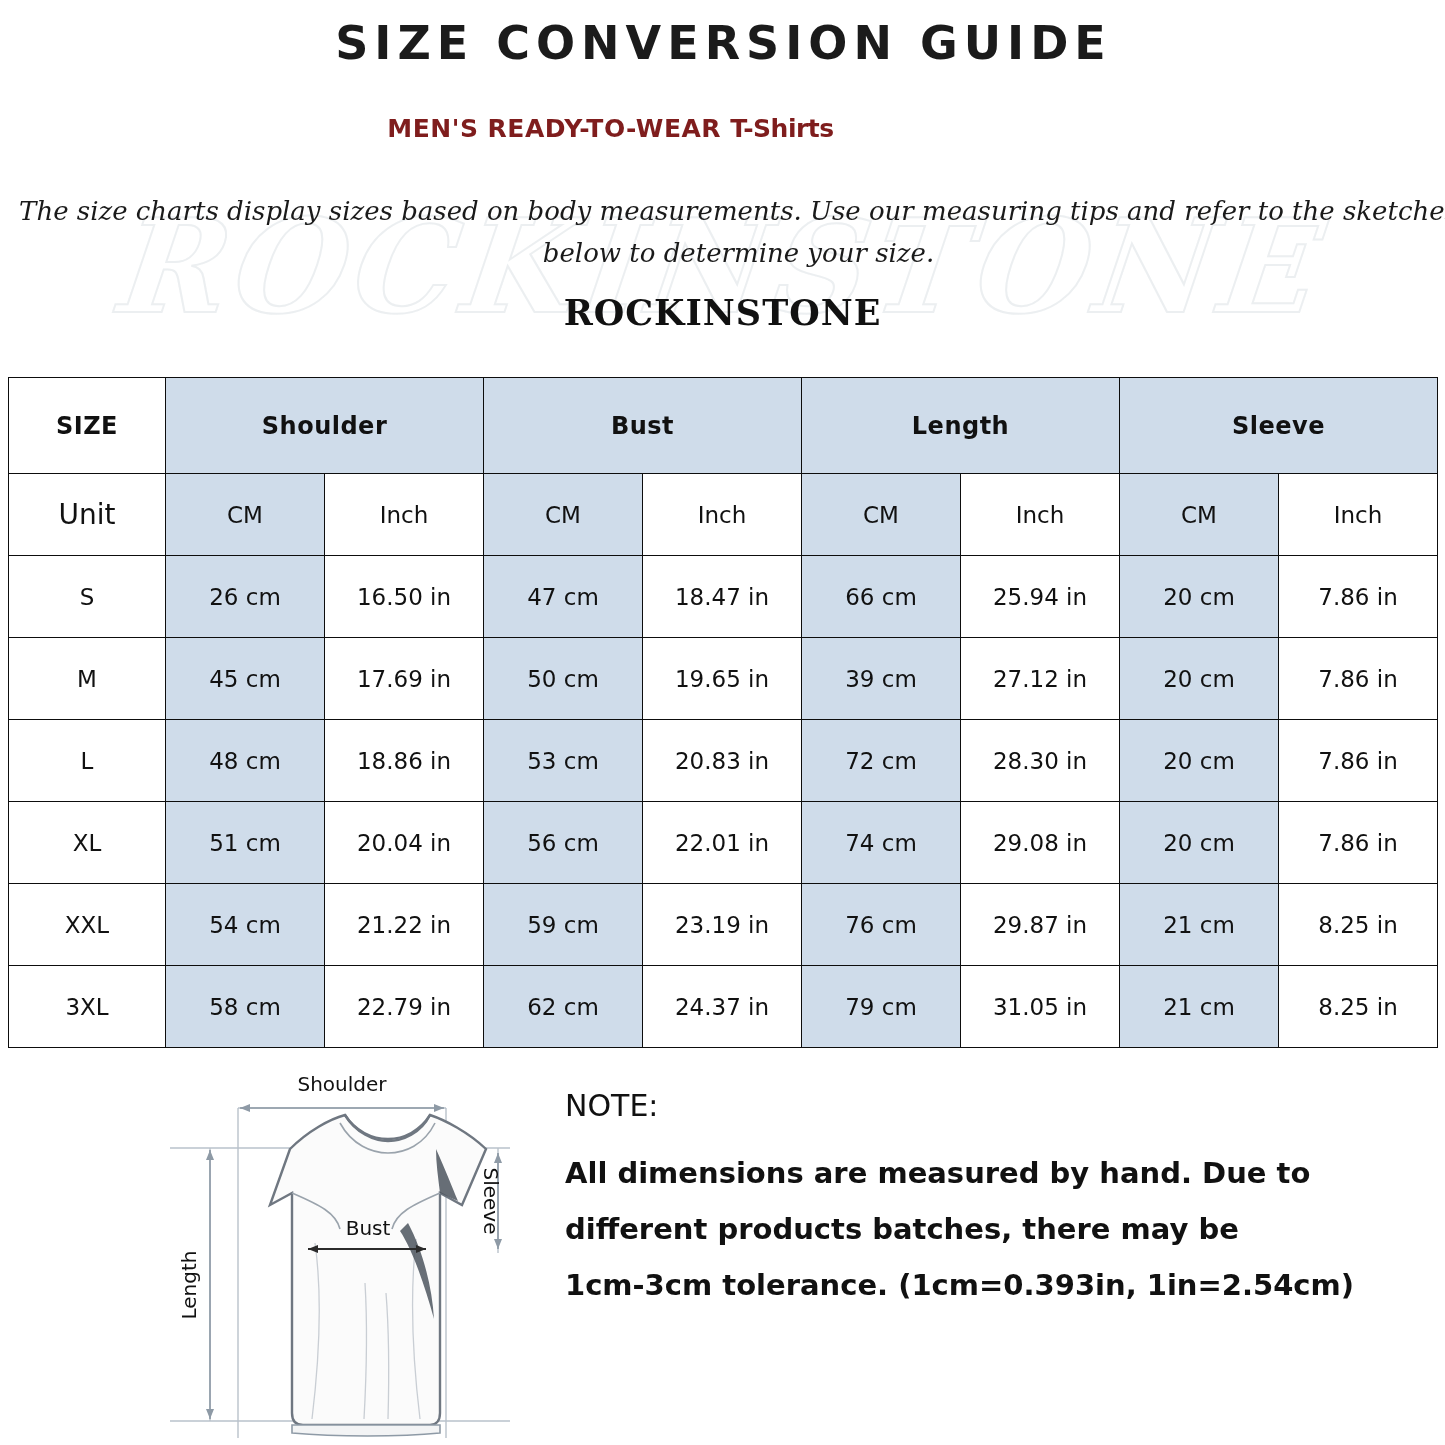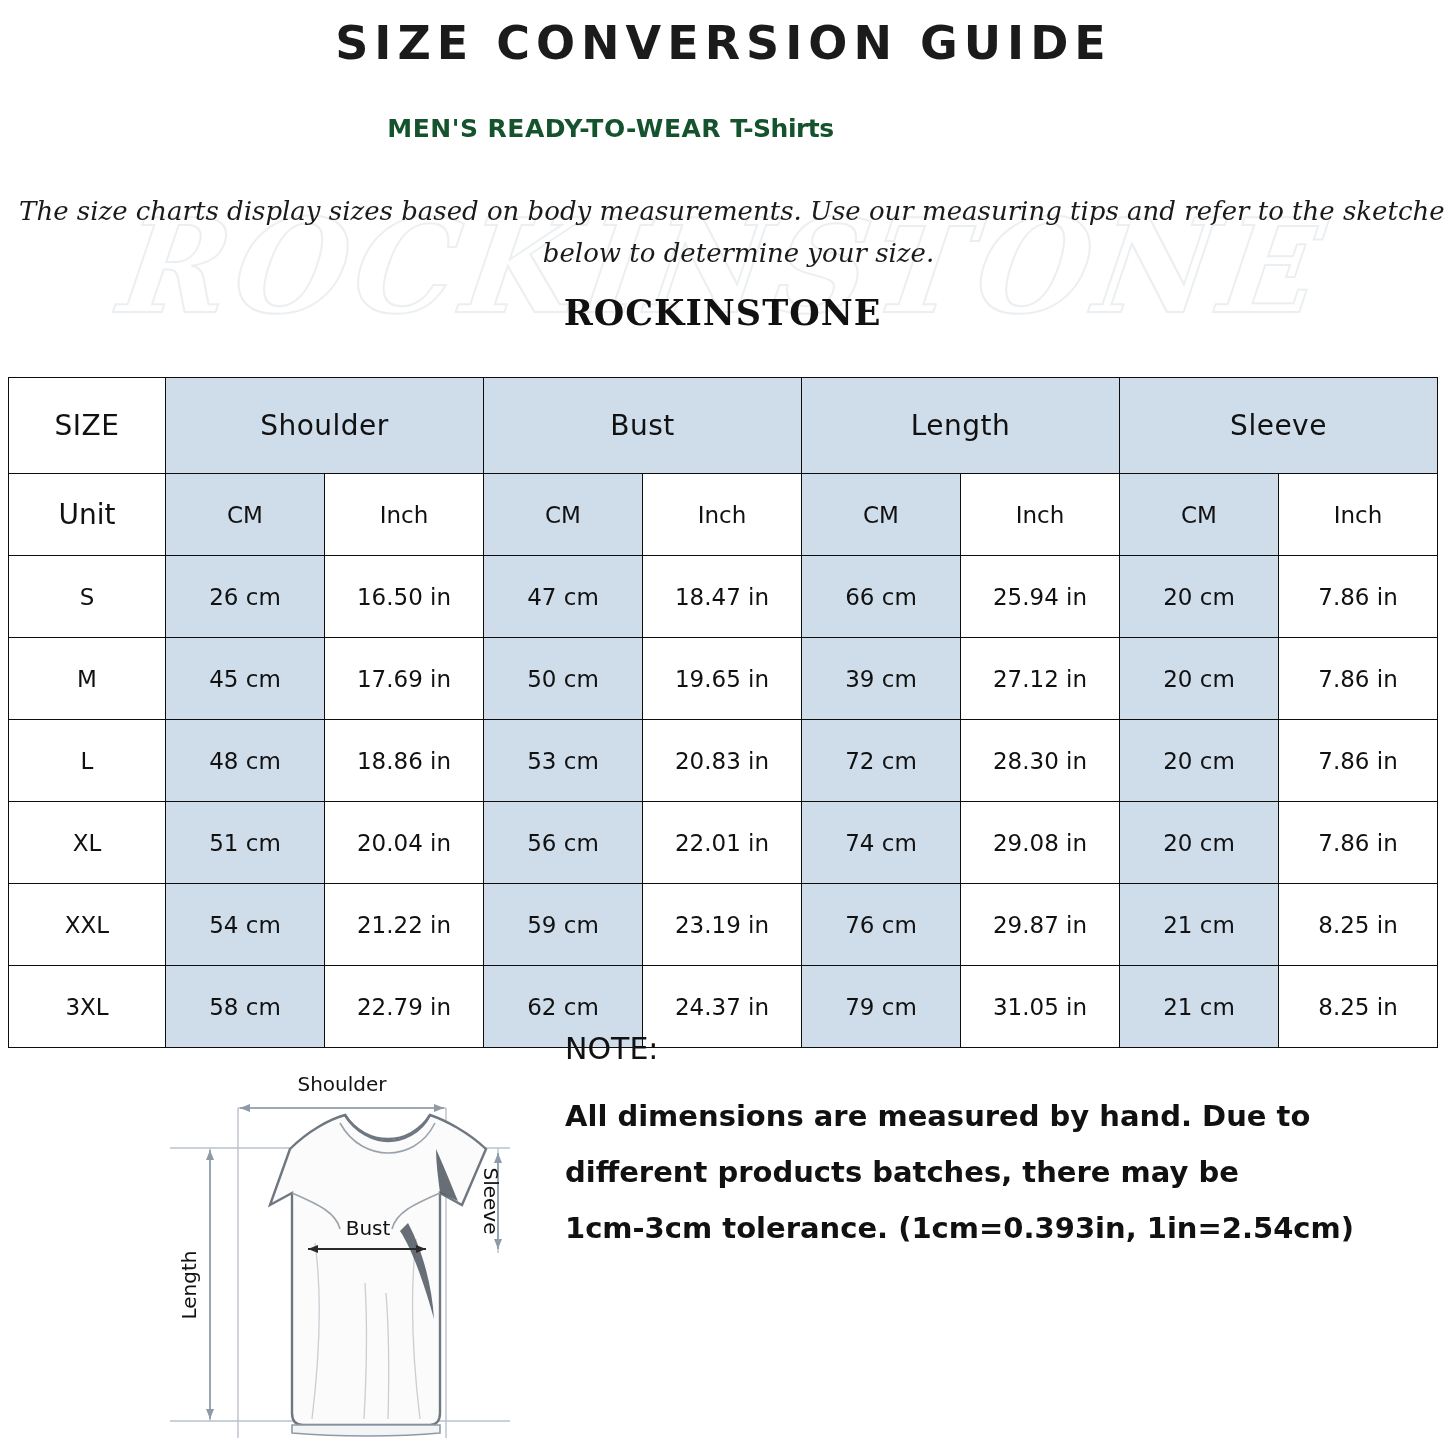--- a/index.html
+++ b/index.html
@@ -48,21 +48,21 @@
     letter-spacing: 6px;
     color: #1b1b1b;
   }
   .subtitle {
     position: absolute;
     top: 114px; left: 0; width: 1221px;
     text-align: center;
     font-size: 25px;
     font-weight: bold;
     letter-spacing: 0.5px;
-    color: #14532d;
+    color: #7f1d1d;
   }
   .subtitle .sub-b { letter-spacing: -0.5px; }
   .desc {
     position: absolute;
     top: 190px; left: 16px; width: 1445px;
     text-align: center;
     font-family: "DejaVu Serif", serif;
     font-style: italic;
     font-size: 26px;
     line-height: 42px;
@@ -95,22 +95,22 @@
     border: 1px solid #0d0d0d;
     text-align: center;
     font-size: 23px;
     color: #111;
     font-weight: normal;
     padding: 0;
     height: 82px;
   }
   table.size-table tr.head td {
     height: 96px;
-    font-weight: normal;
-    font-size: 28px;
+    font-weight: bold;
+    font-size: 24px;
     letter-spacing: 0.5px;
   }
   .shade { background: #cfdcea; }
   .col-size { width: 157px; }
   .col-m { width: 159px; }
   td.size-label { font-size: 24px; }
   tr.unit td { height: 82px; }
   tr.unit td.unit-label { font-size: 28px; }
 
   
@@ -119,21 +119,21 @@
     left: 140px;
     top: 1053px;
     width: 400px;
     height: 385px;
   }
   .diagram svg { display: block; }
 
   .note {
     position: absolute;
     left: 565px;
-    top: 1031px;
+    top: 1088px;
     width: 830px;
   }
   .note-title {
     font-size: 30px;
     color: #111;
     font-weight: normal;
     margin-bottom: 22px;
   }
   .note-body {
     font-size: 29px;

